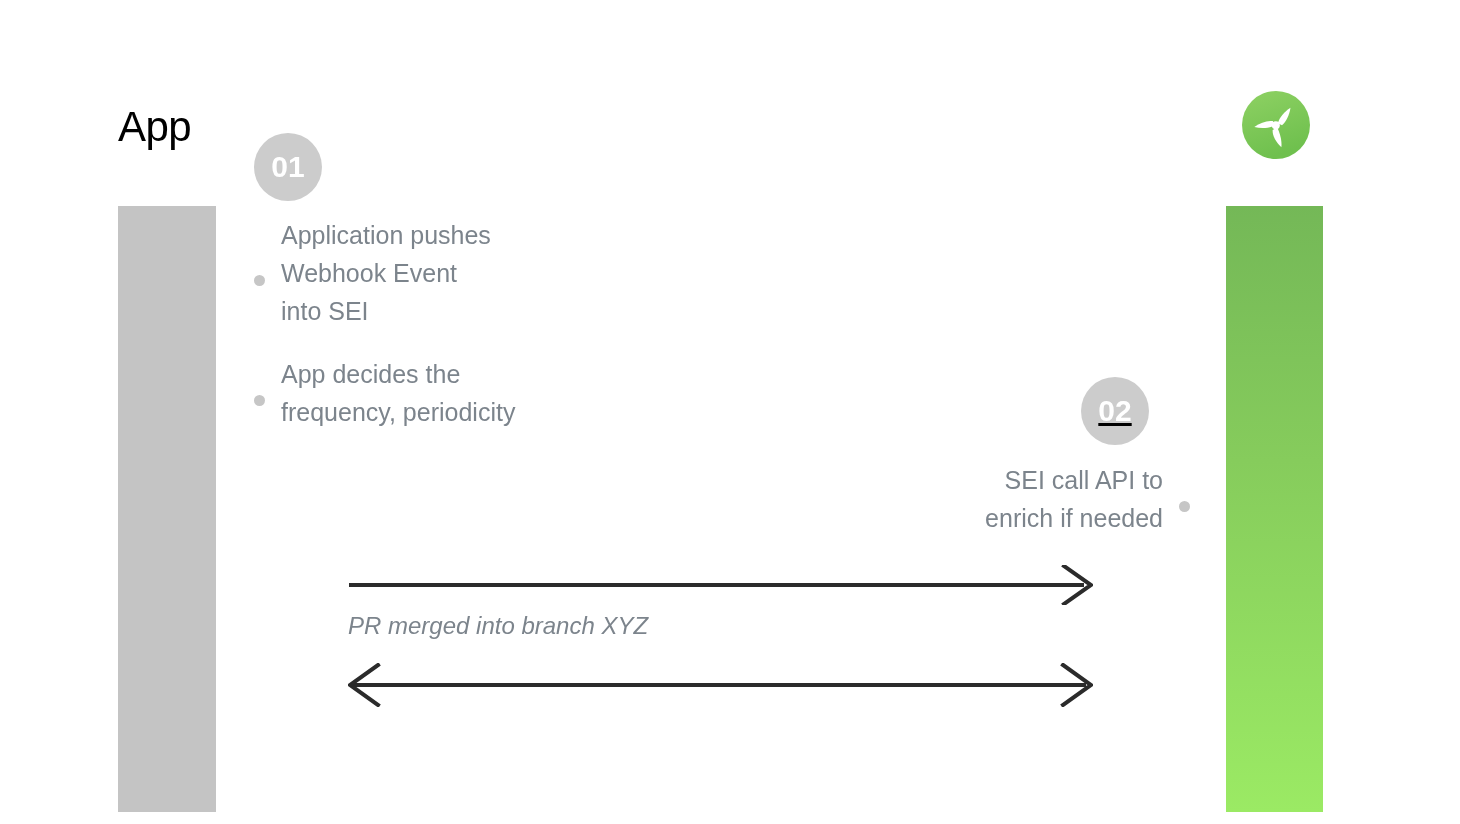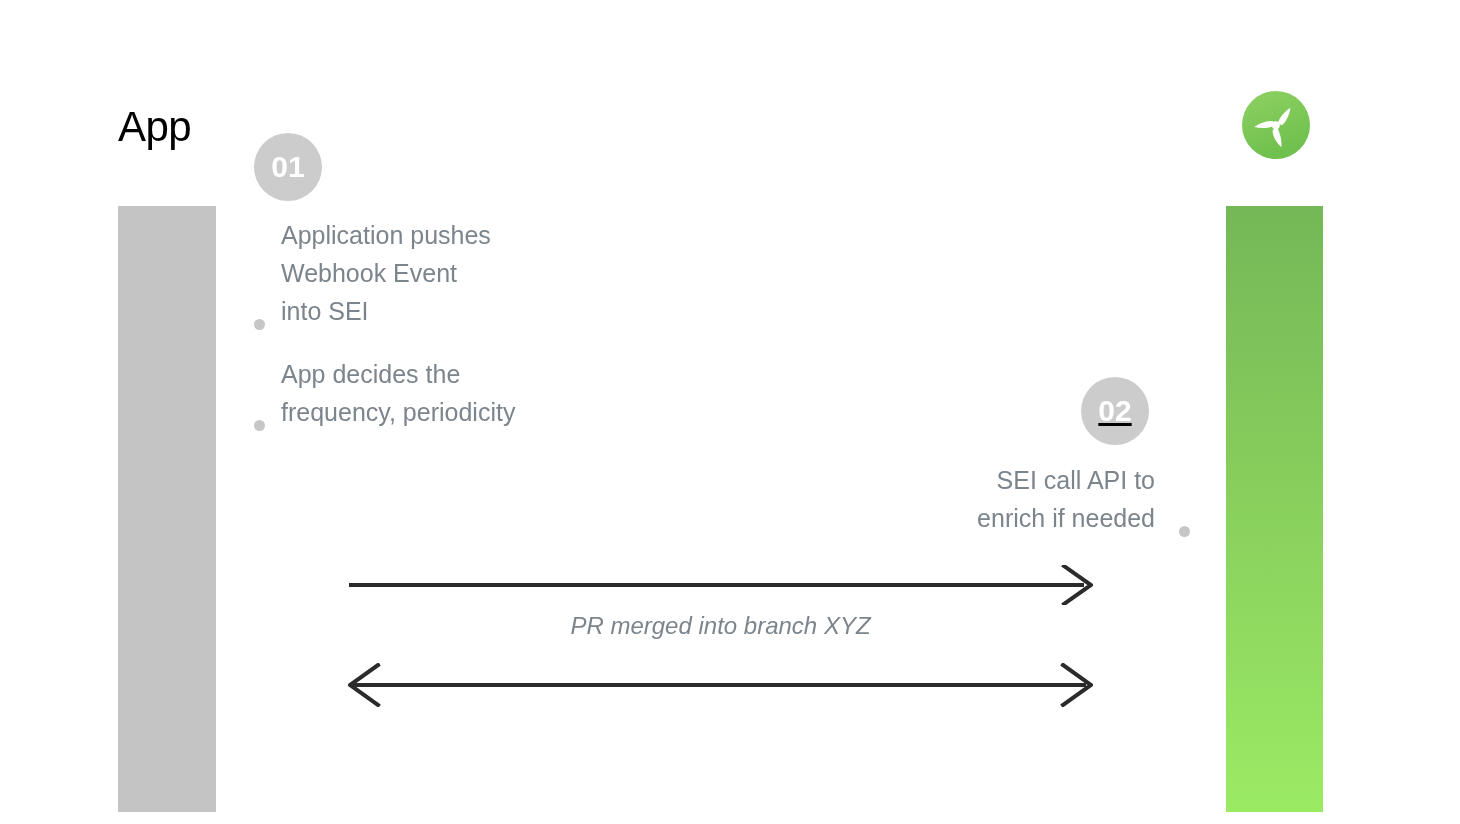--- a/index.html
+++ b/index.html
@@ -85,26 +85,25 @@
 
   
   .bullet-group {
     position: absolute;
   }
   .bullet-group.left-side { left: 254px; }
   .bullet-group.right-side { right: 270px; text-align: right; }
 
   .bullet-item {
     display: flex;
-    align-items: flex-end;
+    align-items: center;
     margin-bottom: 25px;
   }
   .bullet-group.right-side .bullet-item {
     flex-direction: row-reverse;
-    gap: 8px;
   }
   .bullet-item:last-child { margin-bottom: 8px; }
 
   .bullet-dot {
     flex: 0 0 auto;
     width: 11px;
     height: 11px;
     border-radius: 50%;
     background: #c6c6c6;
     margin-top: 14px;
@@ -129,21 +128,21 @@
     left: 348px;
     top: 565px;
     width: 745px;
   }
   .message-row { position: relative; }
   .message-svg { display: block; }
   .message-label {
     font-size: 24px;
     font-style: italic;
     color: #7c848c;
-    text-align: center;
+    text-align: left;
     line-height: 34px;
     margin-top: 4px;
   }
   .msg-gap { height: 20px; }
 </style>
 </head>
 <body>
 
 <div id="slide">
 

